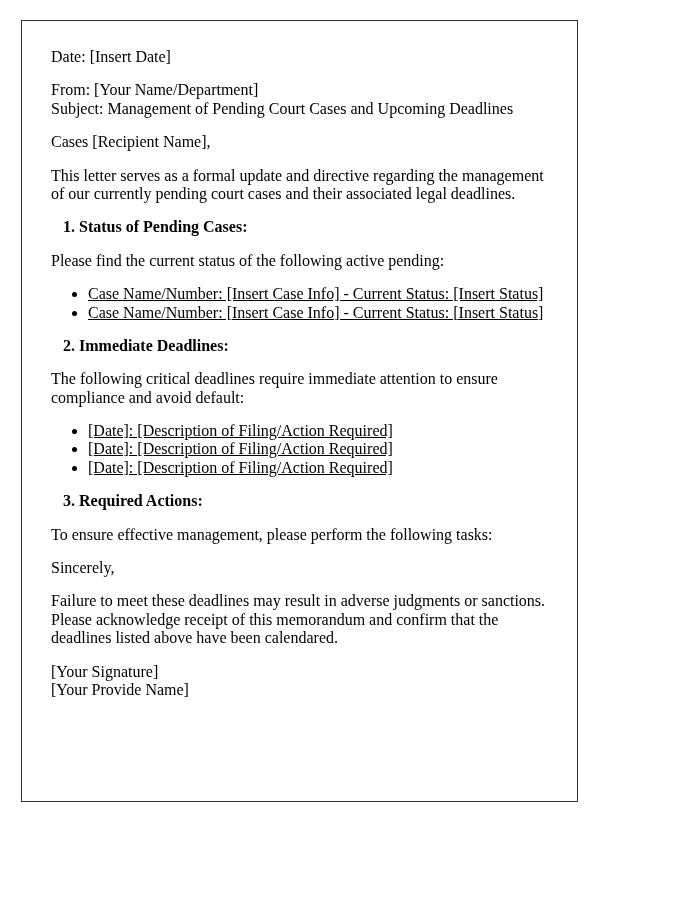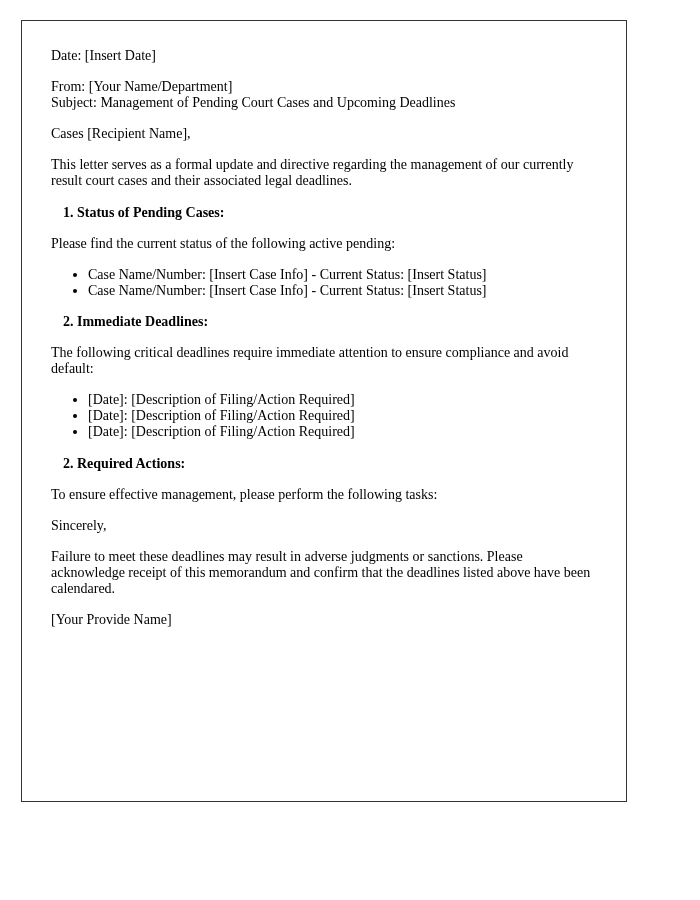--- a/index.html
+++ b/index.html
@@ -11,89 +11,91 @@
     width: 700px;
     height: 900px;
     position: relative;
     font-family: "Liberation Serif", "DejaVu Serif", serif;
     color: #000000;
   }
   .letter-frame {
     position: absolute;
     left: 21px;
     top: 20px;
-    width: 606px;
+    width: 557px;
     height: 782px;
     box-sizing: border-box;
     border: 1px solid #333333;
     background: #ffffff;
     padding: 27px 29px;
     overflow: hidden;
-    font-size: 14px;
+    font-size: 16px;
     line-height: 1.15;
   }
   .para {
     margin: 15px 0;
   }
   .para:first-child {
     margin-top: 0;
   }
   .heading {
     margin: 15px 12px;
     font-weight: bold;
   }
   ul.bullets {
     margin: 15px 0;
     padding-left: 37px;
+    text-decoration: underline;
   }
   ul.bullets li {
     list-style-type: disc;
   }
 </style>
 </head>
 <body>
 
 <div class="letter-frame">
 
   <div class="para">Date: [Insert Date]</div>
 
   <div class="para">
     <div>From: [Your Name/Department]</div>
     <div>Subject: Management of Pending Court Cases and Upcoming Deadlines</div>
   </div>
 
   <div class="para">Cases [Recipient Name],</div>
 
-  <div class="para">This letter serves as a formal update and directive regarding the management of our currently result court cases and their associated legal deadlines.</div>
+  <div class="para">This letter serves as a formal update and directive regarding the management of our currently pending court cases and their associated legal deadlines.</div>
 
   <div class="heading">1. Status of Pending Cases:</div>
 
   <div class="para">Please find the current status of the following active pending:</div>
 
   <ul class="bullets">
     <li>Case Name/Number: [Insert Case Info] - Current Status: [Insert Status]</li>
     <li>Case Name/Number: [Insert Case Info] - Current Status: [Insert Status]</li>
   </ul>
 
   <div class="heading">2. Immediate Deadlines:</div>
 
   <div class="para">The following critical deadlines require immediate attention to ensure compliance and avoid default:</div>
 
   <ul class="bullets">
     <li>[Date]: [Description of Filing/Action Required]</li>
     <li>[Date]: [Description of Filing/Action Required]</li>
     <li>[Date]: [Description of Filing/Action Required]</li>
   </ul>
 
-  <div class="heading">2. Required Actions:</div>
+  <div class="heading">3. Required Actions:</div>
 
   <div class="para">To ensure effective management, please perform the following tasks:</div>
 
 
   <div class="para">Sincerely,</div>
 
   <div class="para">Failure to meet these deadlines may result in adverse judgments or sanctions. Please acknowledge receipt of this memorandum and confirm that the deadlines listed above have been calendared.</div>
 
   <div class="para">
+    <div>[Your Signature]</div>
     <div>[Your Provide Name]</div>
   </div>
 
 </div>
 
 </body></html>

